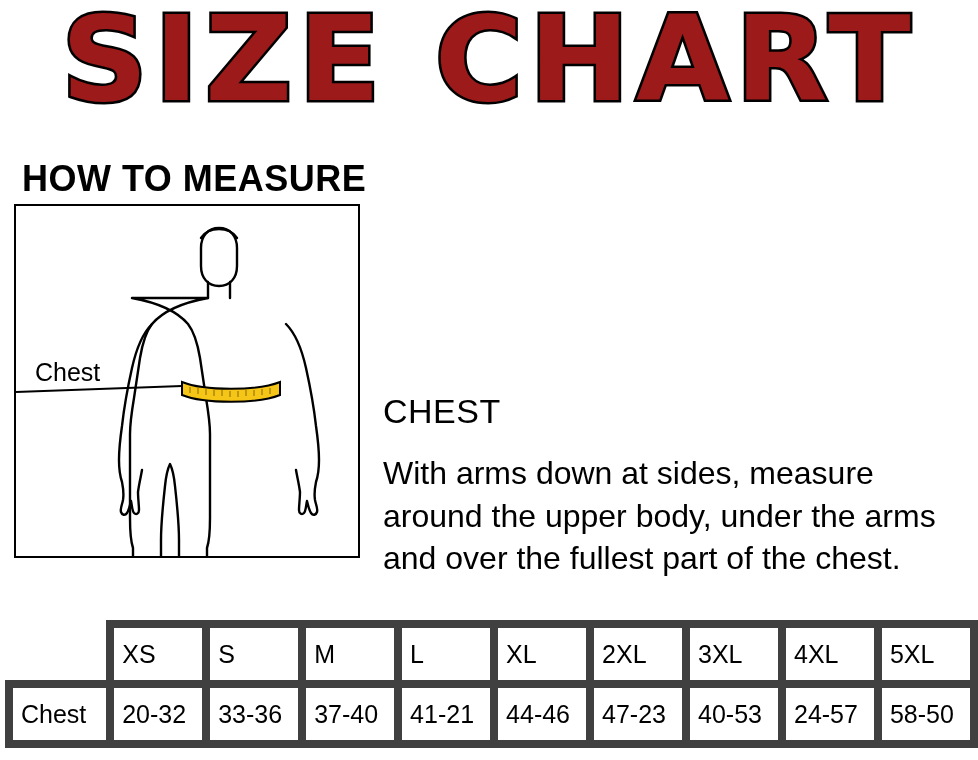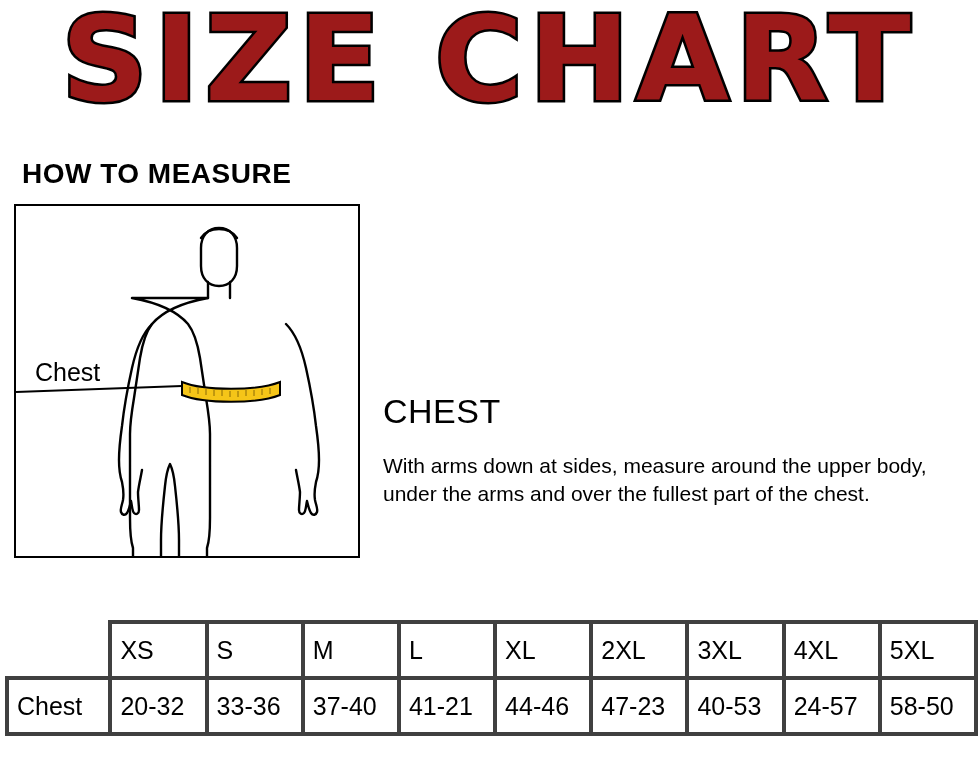--- a/index.html
+++ b/index.html
@@ -35,21 +35,21 @@
     transform: scaleX(1.02);
   }
 
   
   #howto {
     position: absolute;
     left: 22px;
     top: 158px;
     font-family: "Liberation Sans", sans-serif;
     font-weight: bold;
-    font-size: 28px;
+    font-size: 36px;
     letter-spacing: 0.5px;
   }
 
   
   #figure-box {
     position: absolute;
     left: 14px;
     top: 204px;
     width: 346px;
     height: 354px;
@@ -83,35 +83,35 @@
     font-family: "Liberation Sans", sans-serif;
     font-size: 34px;
     letter-spacing: 0.5px;
   }
   #chest-desc {
     position: absolute;
     left: 383px;
     top: 452px;
     width: 580px;
     font-family: "Liberation Sans", sans-serif;
-    font-size: 21px;
+    font-size: 32px;
     line-height: 1.33;
   }
 
   
   #size-table {
     position: absolute;
     left: 5px;
     top: 620px;
     border-collapse: collapse;
     font-family: "Liberation Sans", sans-serif;
     font-size: 25px;
   }
   #size-table td {
-    border: 4px solid #404040;
+    border: 8px solid #404040;
     height: 52px;
     padding: 0 8px;
     vertical-align: middle;
     white-space: nowrap;
   }
   #size-table tr.header-row td.corner-cell {
     border: none;
   }
   #size-table td.label-cell {
     width: 98px;

